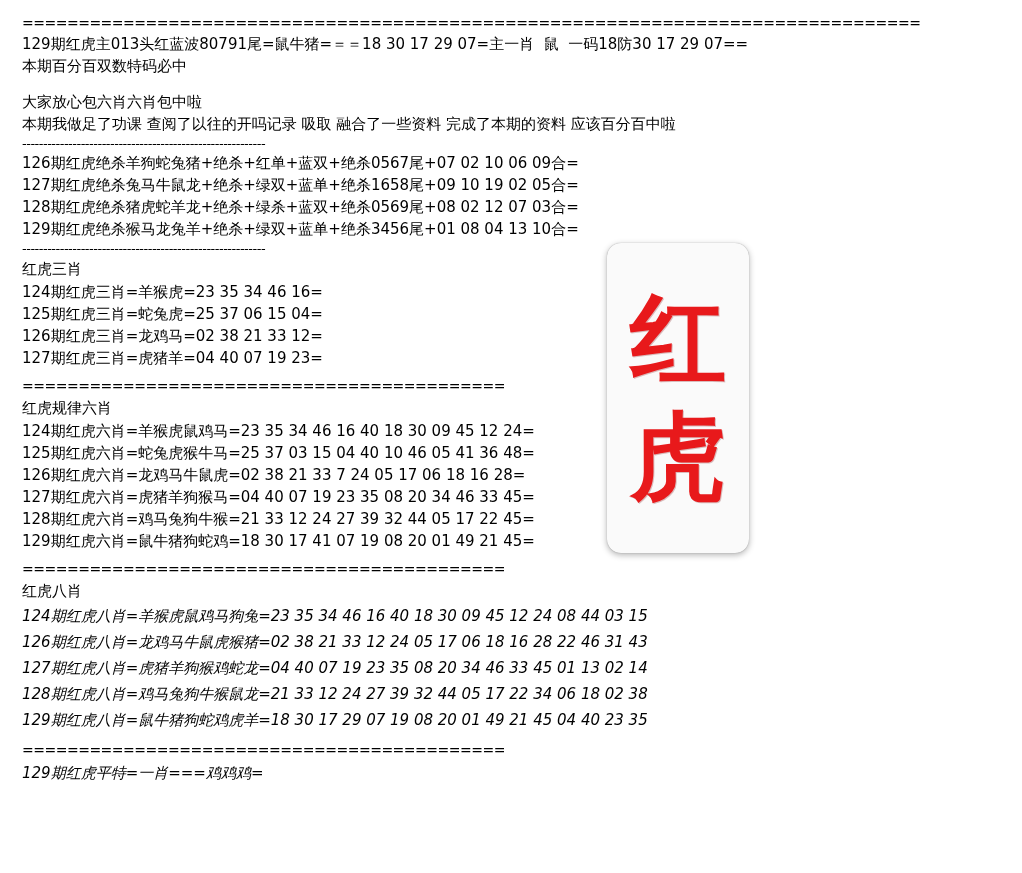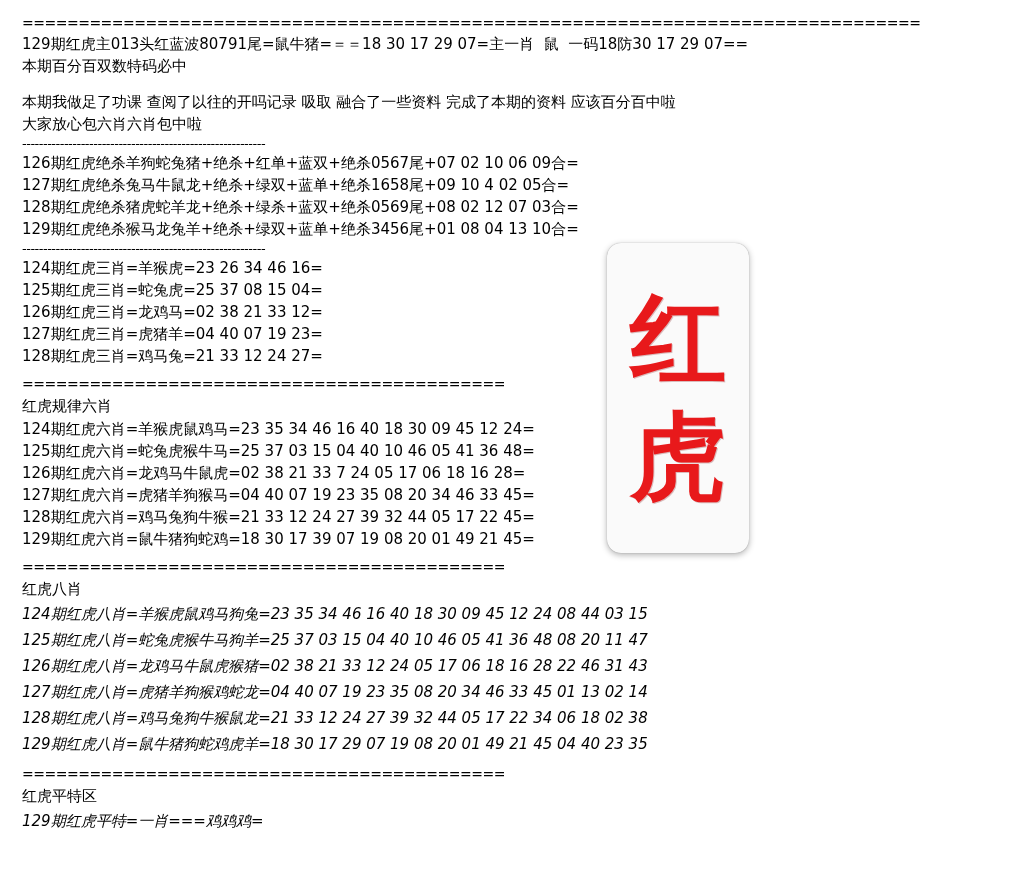--- a/index.html
+++ b/index.html
@@ -90,61 +90,59 @@
 
   <div class="content">
 
     <div class="rule">================================================================================</div>
 
     <div class="line">129期红虎主013头红蓝波80791尾=鼠牛猪=＝＝18 30 17 29 07=主一肖  鼠  一码18防30 17 29 07==</div>
     <div class="line">本期百分百双数特码必中</div>
 
     <div class="gap-md"></div>
 
+    <div class="line">大家放心包六肖六肖包中啦</div>
     <div class="line">本期我做足了功课 查阅了以往的开吗记录 吸取 融合了一些资料 完成了本期的资料 应该百分百中啦</div>
-    <div class="line">大家放心包六肖六肖包中啦</div>
 
     <div class="dashrule">----------------------------------------------------------</div>
 
     <div class="line">126期红虎绝杀羊狗蛇兔猪+绝杀+红单+蓝双+绝杀0567尾+07 02 10 06 09合=</div>
-    <div class="line">127期红虎绝杀兔马牛鼠龙+绝杀+绿双+蓝单+绝杀1658尾+09 10 4 02 05合=</div>
+    <div class="line">127期红虎绝杀兔马牛鼠龙+绝杀+绿双+蓝单+绝杀1658尾+09 10 19 02 05合=</div>
     <div class="line">128期红虎绝杀猪虎蛇羊龙+绝杀+绿杀+蓝双+绝杀0569尾+08 02 12 07 03合=</div>
     <div class="line">129期红虎绝杀猴马龙兔羊+绝杀+绿双+蓝单+绝杀3456尾+01 08 04 13 10合=</div>
 
     <div class="dashrule">----------------------------------------------------------</div>
 
-    <div class="line">124期红虎三肖=羊猴虎=23 26 34 46 16=</div>
-    <div class="line">125期红虎三肖=蛇兔虎=25 37 08 15 04=</div>
+    <div class="heading">红虎三肖</div>
+    <div class="line">124期红虎三肖=羊猴虎=23 35 34 46 16=</div>
+    <div class="line">125期红虎三肖=蛇兔虎=25 37 06 15 04=</div>
     <div class="line">126期红虎三肖=龙鸡马=02 38 21 33 12=</div>
     <div class="line">127期红虎三肖=虎猪羊=04 40 07 19 23=</div>
-    <div class="line">128期红虎三肖=鸡马兔=21 33 12 24 27=</div>
     <div class="gap-sm"></div>
     <div class="rule">===========================================</div>
 
     <div class="heading">红虎规律六肖</div>
     <div class="line">124期红虎六肖=羊猴虎鼠鸡马=23 35 34 46 16 40 18 30 09 45 12 24=</div>
     <div class="line">125期红虎六肖=蛇兔虎猴牛马=25 37 03 15 04 40 10 46 05 41 36 48=</div>
     <div class="line">126期红虎六肖=龙鸡马牛鼠虎=02 38 21 33 7 24 05 17 06 18 16 28=</div>
     <div class="line">127期红虎六肖=虎猪羊狗猴马=04 40 07 19 23 35 08 20 34 46 33 45=</div>
     <div class="line">128期红虎六肖=鸡马兔狗牛猴=21 33 12 24 27 39 32 44 05 17 22 45=</div>
-    <div class="line">129期红虎六肖=鼠牛猪狗蛇鸡=18 30 17 39 07 19 08 20 01 49 21 45=</div>
+    <div class="line">129期红虎六肖=鼠牛猪狗蛇鸡=18 30 17 41 07 19 08 20 01 49 21 45=</div>
     <div class="gap-sm"></div>
     <div class="rule">===========================================</div>
 
     <div class="heading">红虎八肖</div>
     <div class="tall">124期红虎八肖=羊猴虎鼠鸡马狗兔=23 35 34 46 16 40 18 30 09 45 12 24 08 44 03 15</div>
-    <div class="tall">125期红虎八肖=蛇兔虎猴牛马狗羊=25 37 03 15 04 40 10 46 05 41 36 48 08 20 11 47</div>
     <div class="tall">126期红虎八肖=龙鸡马牛鼠虎猴猪=02 38 21 33 12 24 05 17 06 18 16 28 22 46 31 43</div>
     <div class="tall">127期红虎八肖=虎猪羊狗猴鸡蛇龙=04 40 07 19 23 35 08 20 34 46 33 45 01 13 02 14</div>
     <div class="tall">128期红虎八肖=鸡马兔狗牛猴鼠龙=21 33 12 24 27 39 32 44 05 17 22 34 06 18 02 38</div>
     <div class="tall">129期红虎八肖=鼠牛猪狗蛇鸡虎羊=18 30 17 29 07 19 08 20 01 49 21 45 04 40 23 35</div>
     <div class="gap-sm"></div>
     <div class="rule">===========================================</div>
 
-    <div class="heading">红虎平特区</div>
     <div class="tall">129期红虎平特=一肖===鸡鸡鸡=</div>
 
   </div>
 
   <div class="logo-card">
     <div class="logo-char" style="color: rgb(232, 25, 27);">红</div>
     <div class="logo-char" style="color: rgb(232, 25, 27);">虎</div>
   </div>
 
 </div>

